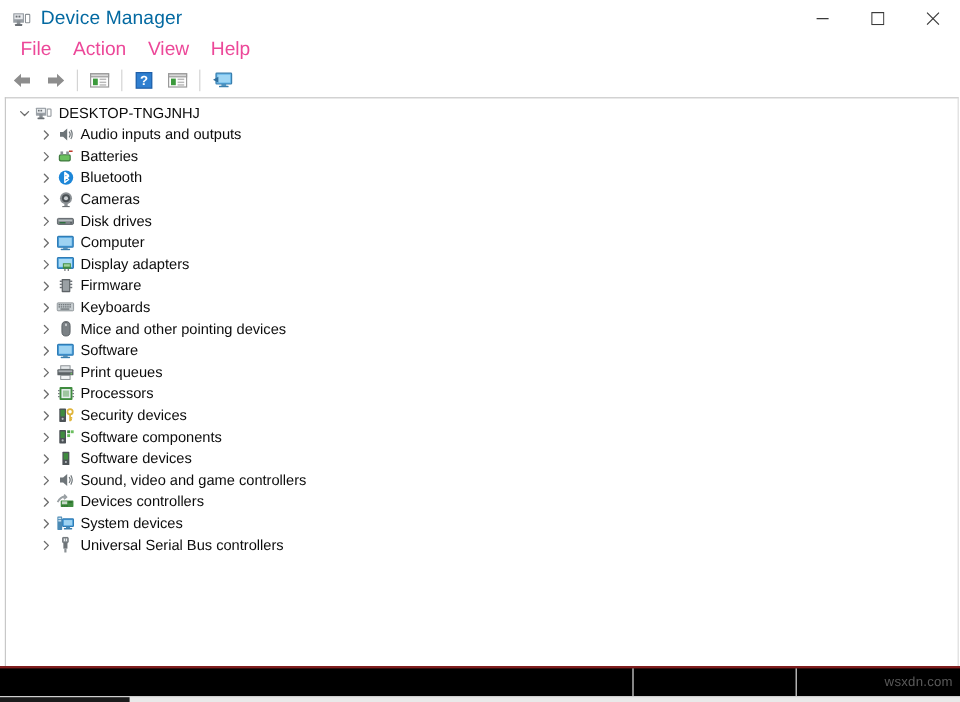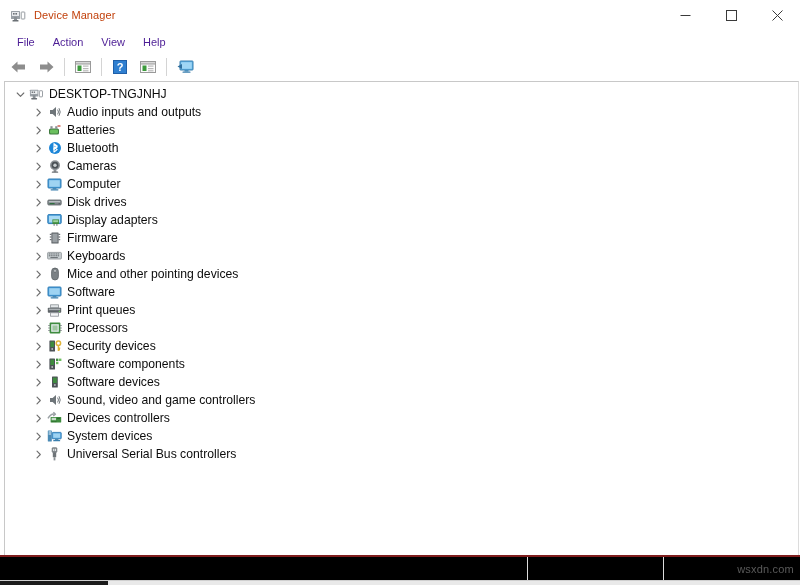--- a/index.html
+++ b/index.html
@@ -33,22 +33,22 @@
   }
   .title-icon {
     width: 16px;
     height: 16px;
     margin-left: 10px;
     margin-right: 8px;
     flex: 0 0 auto;
     position: relative;
   }
   .title-text {
-    font-size: 11px;
-    color: #c2410c;
+    font-size: 16px;
+    color: #0369a1;
     letter-spacing: 0.1px;
     line-height: 1;
   }
   .win-controls {
     position: absolute;
     right: 0;
     top: 0;
     height: 31px;
     display: flex;
   }
@@ -65,22 +65,22 @@
   
   .menubar {
     height: 23px;
     min-height: 23px;
     background: #ffffff;
     display: flex;
     align-items: center;
     padding-left: 8px;
   }
   .menu-item {
-    font-size: 11px;
-    color: #4c1d95;
+    font-size: 16px;
+    color: #ec4899;
     padding: 2px 9px 3px 9px;
     line-height: 1;
     white-space: nowrap;
   }
 
   
   .toolbar {
     height: 26px;
     min-height: 26px;
     background: #ffffff;
@@ -400,45 +400,45 @@
         <span class="row-label">Cameras</span>
       </div>
 
       <div class="row depth1">
         <span class="chev">
           <svg width="9" height="9" viewBox="0 0 9 9">
               <path d="M3 1.2 L6.3 4.5 L3 7.8" fill="none" stroke="#6d6d6d" stroke-width="1.1" stroke-linecap="round" stroke-linejoin="round"></path>
             </svg>
         </span>
         <span class="row-icon">
+          <svg width="15" height="11" viewBox="0 0 15 11">
+            <rect x="0.8" y="3" width="13.4" height="5" rx="1" fill="#7e8589" stroke="#5d6367" stroke-width="0.8"></rect>
+            <rect x="1.8" y="4" width="11.4" height="1.4" fill="#b9bfc2"></rect>
+            <rect x="2.6" y="6" width="5" height="1.2" fill="#2f6f3f"></rect>
+            <circle cx="12.2" cy="6.6" r="0.7" fill="#4c5256"></circle>
+          </svg>
+        </span>
+        <span class="row-label">Disk drives</span>
+      </div>
+
+      <div class="row depth1">
+        <span class="chev">
+          <svg width="9" height="9" viewBox="0 0 9 9">
+              <path d="M3 1.2 L6.3 4.5 L3 7.8" fill="none" stroke="#6d6d6d" stroke-width="1.1" stroke-linecap="round" stroke-linejoin="round"></path>
+            </svg>
+        </span>
+        <span class="row-icon">
           <svg width="15" height="14" viewBox="0 0 15 14">
             <rect x="1" y="2" width="13" height="9" rx="0.8" fill="#4a9fdc" stroke="#2f7cb5" stroke-width="1"></rect>
             <rect x="2.2" y="3.2" width="10.6" height="6.6" fill="#9ed3f2"></rect>
             <rect x="5.6" y="11" width="3.8" height="1.4" fill="#4a8ab5"></rect>
             <rect x="3.6" y="12.2" width="7.8" height="1.3" rx="0.4" fill="#3a7fae"></rect>
           </svg>
         </span>
         <span class="row-label">Computer</span>
-      </div>
-
-      <div class="row depth1">
-        <span class="chev">
-          <svg width="9" height="9" viewBox="0 0 9 9">
-              <path d="M3 1.2 L6.3 4.5 L3 7.8" fill="none" stroke="#6d6d6d" stroke-width="1.1" stroke-linecap="round" stroke-linejoin="round"></path>
-            </svg>
-        </span>
-        <span class="row-icon">
-          <svg width="15" height="11" viewBox="0 0 15 11">
-            <rect x="0.8" y="3" width="13.4" height="5" rx="1" fill="#7e8589" stroke="#5d6367" stroke-width="0.8"></rect>
-            <rect x="1.8" y="4" width="11.4" height="1.4" fill="#b9bfc2"></rect>
-            <rect x="2.6" y="6" width="5" height="1.2" fill="#2f6f3f"></rect>
-            <circle cx="12.2" cy="6.6" r="0.7" fill="#4c5256"></circle>
-          </svg>
-        </span>
-        <span class="row-label">Disk drives</span>
       </div>
 
       <div class="row depth1">
         <span class="chev">
           <svg width="9" height="9" viewBox="0 0 9 9">
               <path d="M3 1.2 L6.3 4.5 L3 7.8" fill="none" stroke="#6d6d6d" stroke-width="1.1" stroke-linecap="round" stroke-linejoin="round"></path>
             </svg>
         </span>
         <span class="row-icon">
           <svg width="15" height="14" viewBox="0 0 15 14">

